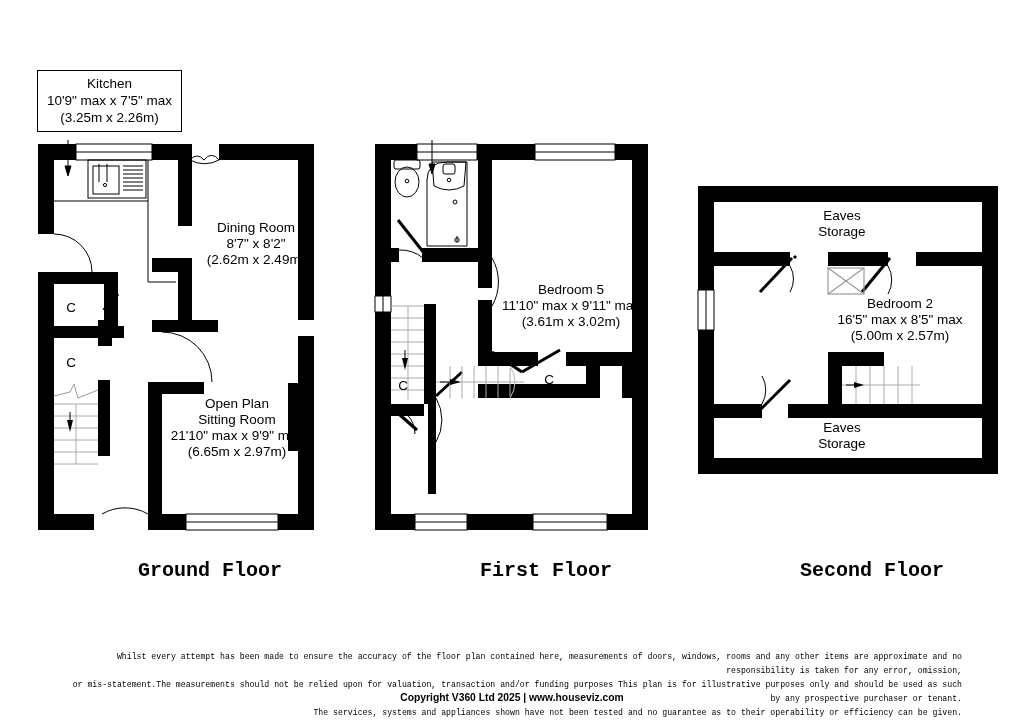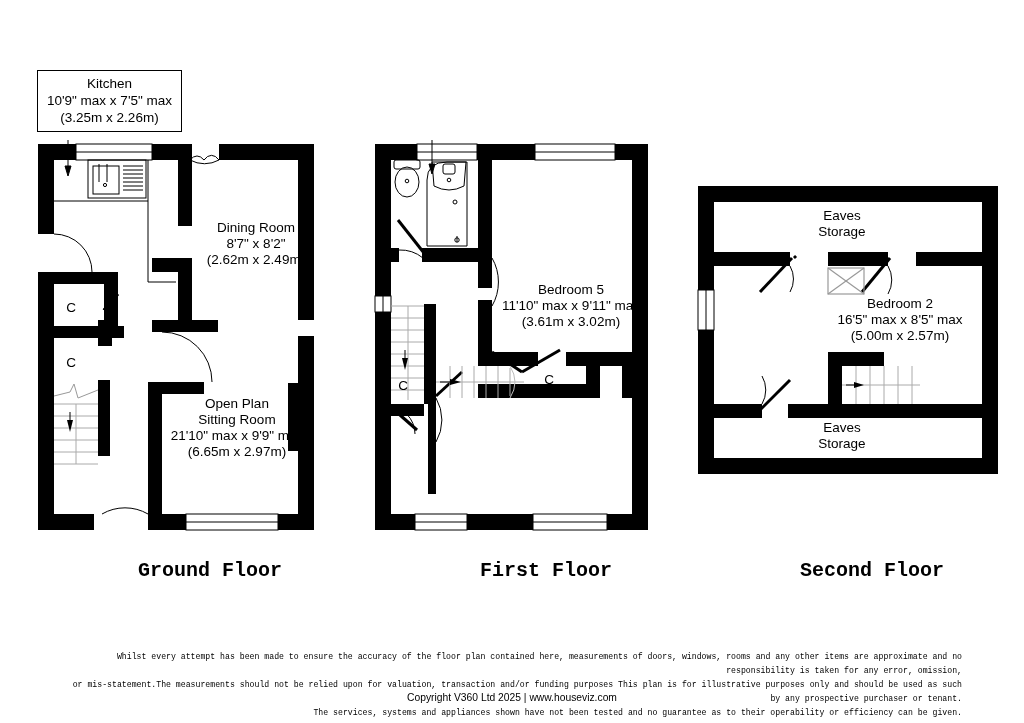--- a/index.html
+++ b/index.html
@@ -74,21 +74,21 @@
     color: #000;
     font-family: Liberation Mono, monospace;
   }
   .copyright {
     position: absolute;
     left: 62px;
     top: 692px;
     width: 900px;
     text-align: center;
     font-size: 10.3px;
-    font-weight: normal;
+    font-weight: bold;
     color: #000;
   }
   .lbl-line { display: block; }
 </style>
 </head>
 <body>
 
 <div id="plan-root">
 
   <svg class="plan-svg" viewBox="0 0 1024 723" xmlns="http://www.w3.org/2000/svg">

